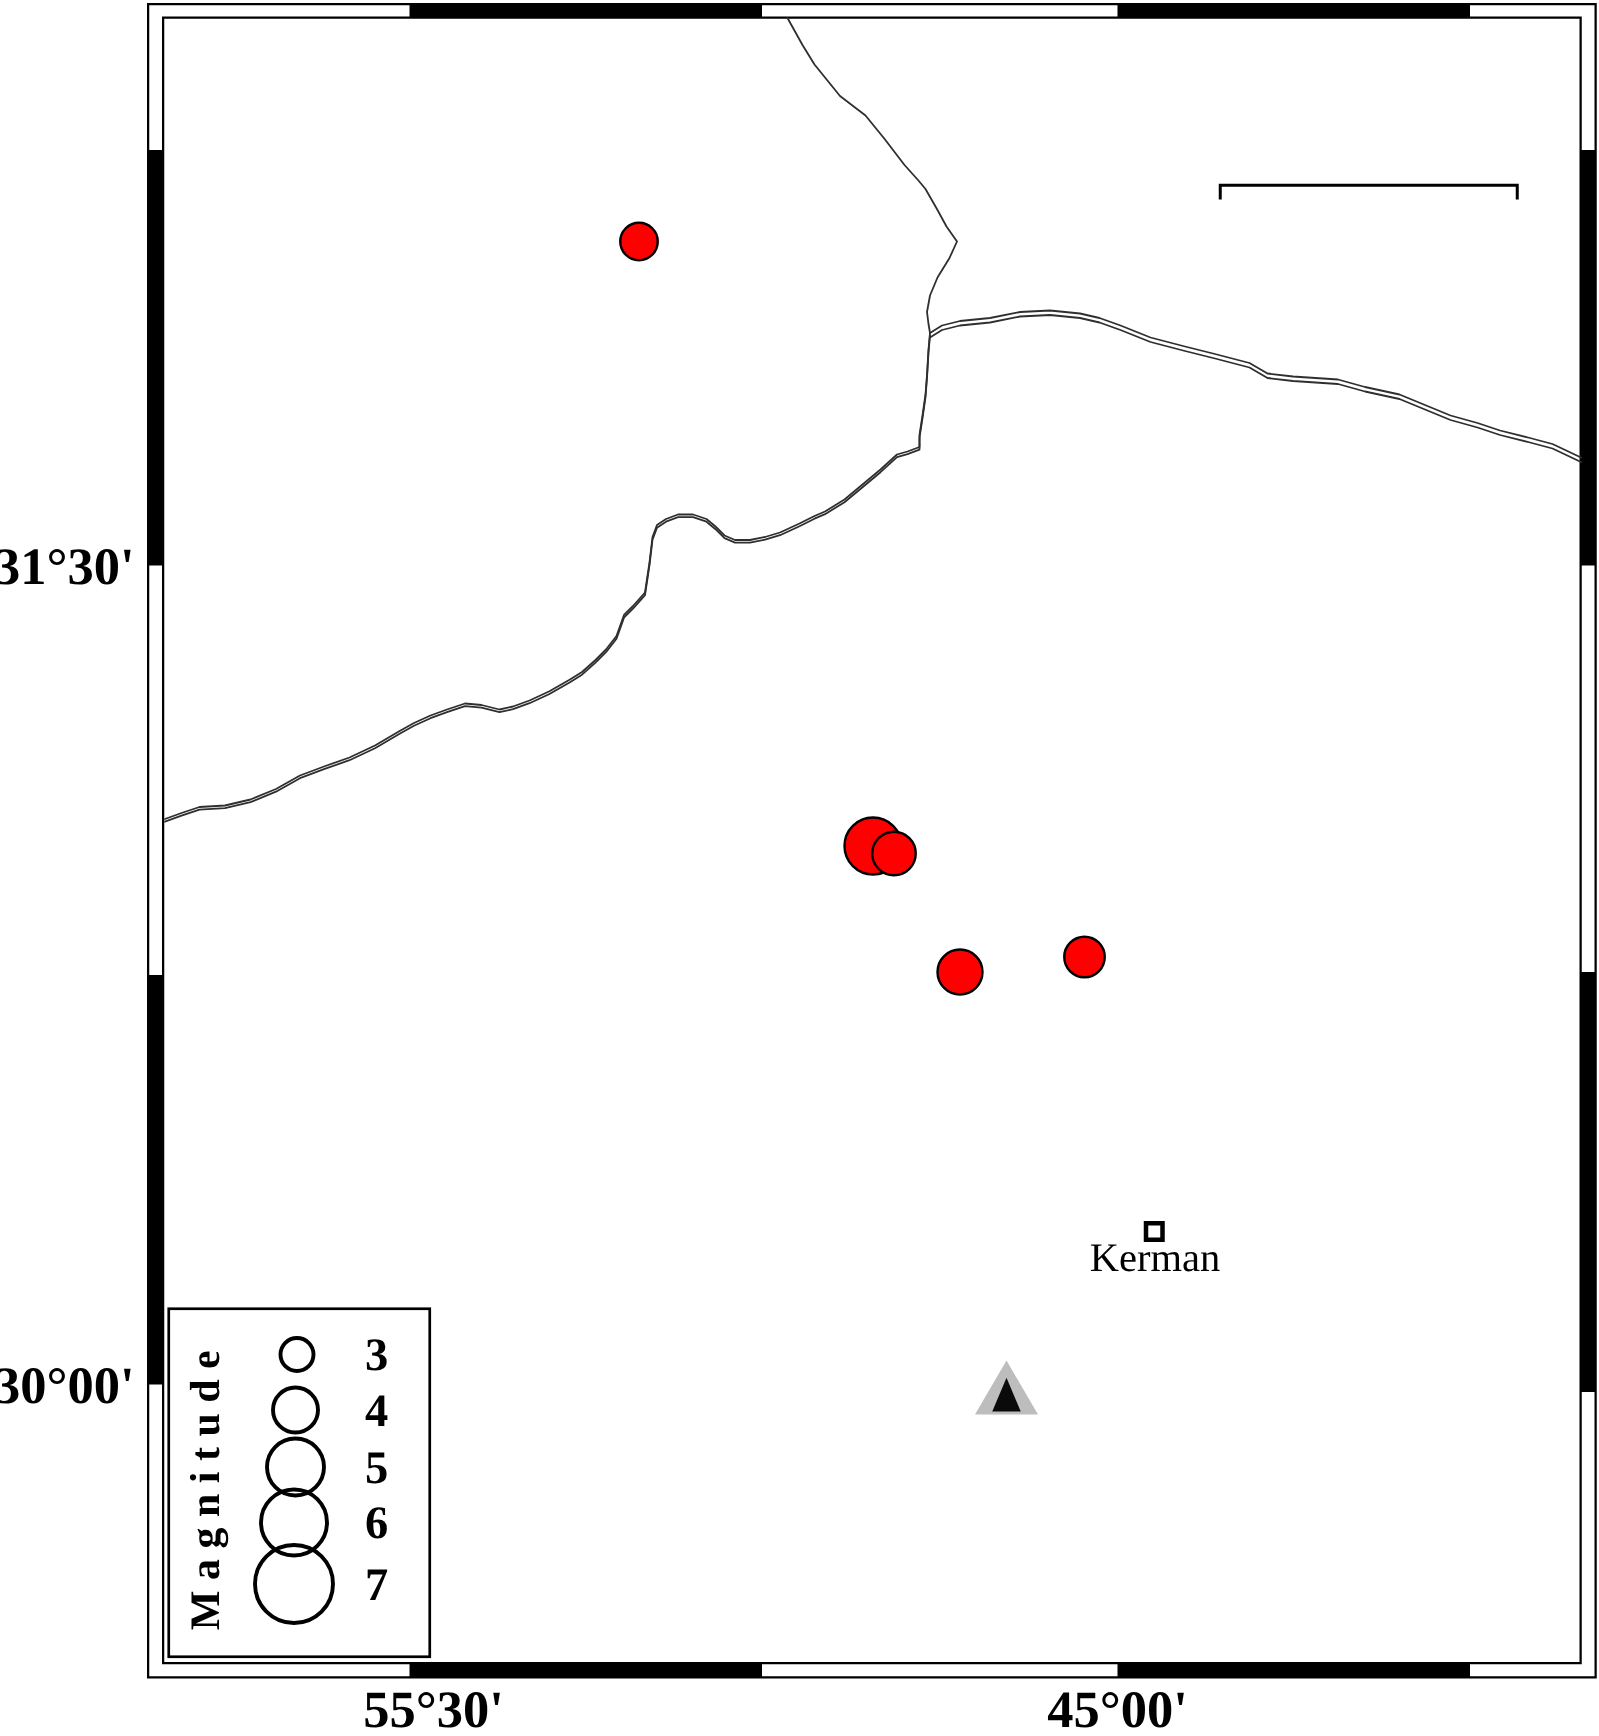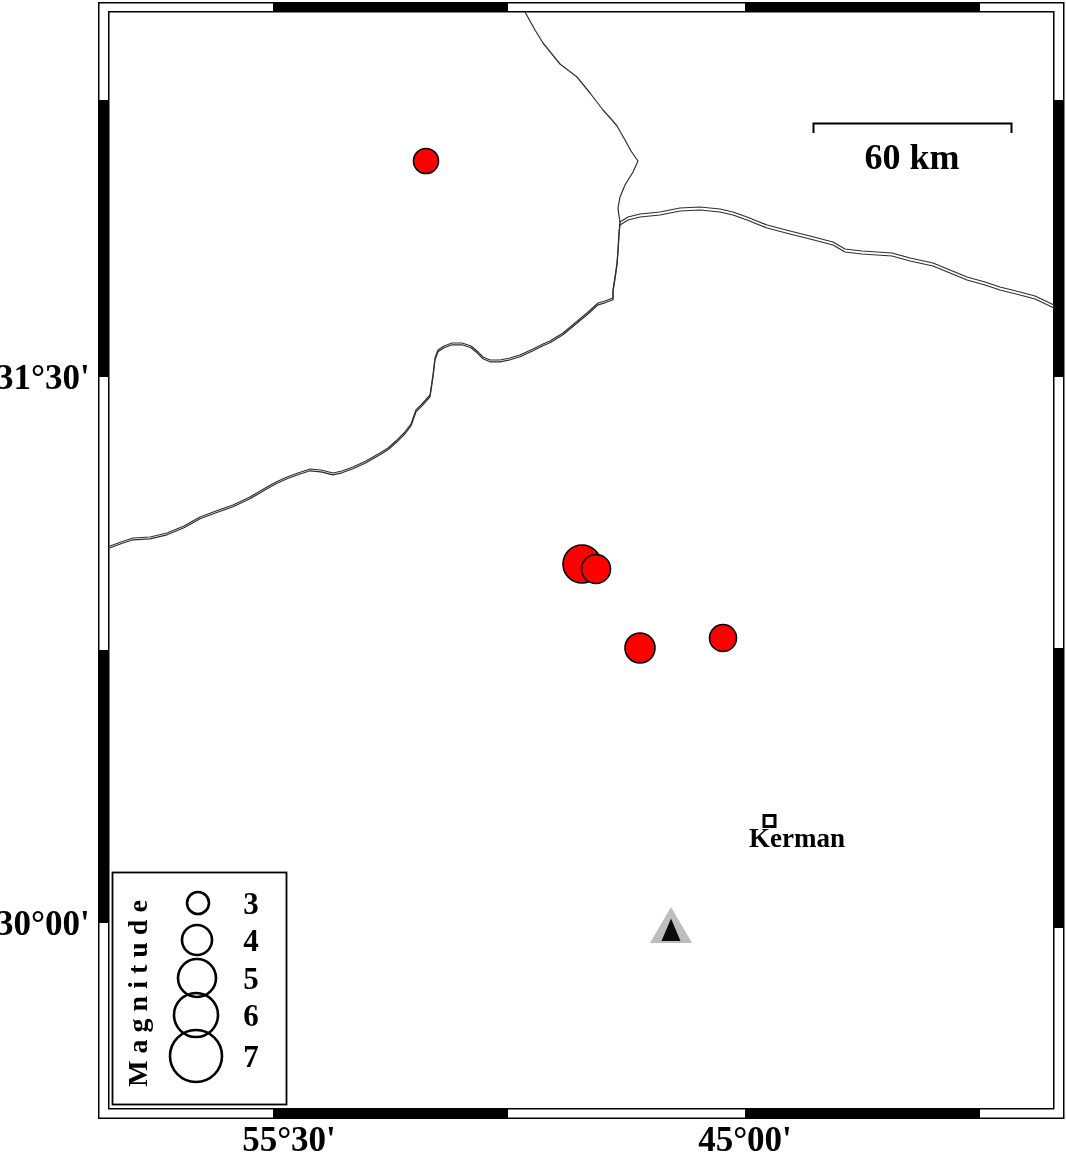--- a/index.html
+++ b/index.html
@@ -13,22 +13,22 @@
   .scalebar{fill:none;stroke:#000;stroke-width:2;}
   .city-square{fill:#fff;stroke:#000;stroke-width:3;}
   .legend-box{fill:#fff;stroke:#000;stroke-width:1.8;}
   .legend-circle{fill:none;stroke:#000;stroke-width:2.6;}
   .legend-num{font:bold 31px "Liberation Serif",serif;text-anchor:middle;dominant-baseline:central;}
   .axis-label{position:absolute;font-weight:bold;font-size:35px;line-height:35px;}
   .axis-left{left:-4px;width:92px;text-align:right;}
   .axis-bottom{top:1122px;width:140px;text-align:center;}
   .scalebar-label{position:absolute;left:832px;top:139px;width:160px;text-align:center;
                   font-weight:bold;font-size:36px;line-height:36px;}
-  .city-label{position:absolute;left:695px;top:825px;width:150px;text-align:right;
-              font-weight:bold;font-size:27px;line-height:27px;}
+  .city-label{position:absolute;left:695px;top:825px;width:150px;text-align:center;
+              font-weight:normal;font-size:27px;line-height:27px;}
   .legend-title{position:absolute;left:28px;top:976px;width:220px;height:28px;line-height:28px;
                 text-align:center;font-weight:bold;font-size:28px;letter-spacing:7px;
                 transform:rotate(-90deg);}
 </style>
 </head>
 <body>
 
 <div id="figure">
 
   <svg id="map-canvas" width="1066" height="1157" viewBox="0 0 1066 1157" xmlns="http://www.w3.org/2000/svg">
@@ -83,18 +83,17 @@
         <circle cx="196" cy="1056" r="26" class="legend-circle"></circle>
         <text x="251" y="1056" class="legend-num">7</text>
       </g>
   </svg>
 
   <div class="axis-label axis-left" style="top:360px">31°30'</div>
   <div class="axis-label axis-left" style="top:906px">30°00'</div>
   <div class="axis-label axis-bottom" style="left:219px">55°30'</div>
   <div class="axis-label axis-bottom" style="left:675px">45°00'</div>
 
-  <div class="scalebar-label">60 km</div>
 
   <div class="city-label">Kerman</div>
 
   <div class="legend-title">Magnitude</div>
 </div>
 
 </body></html>

